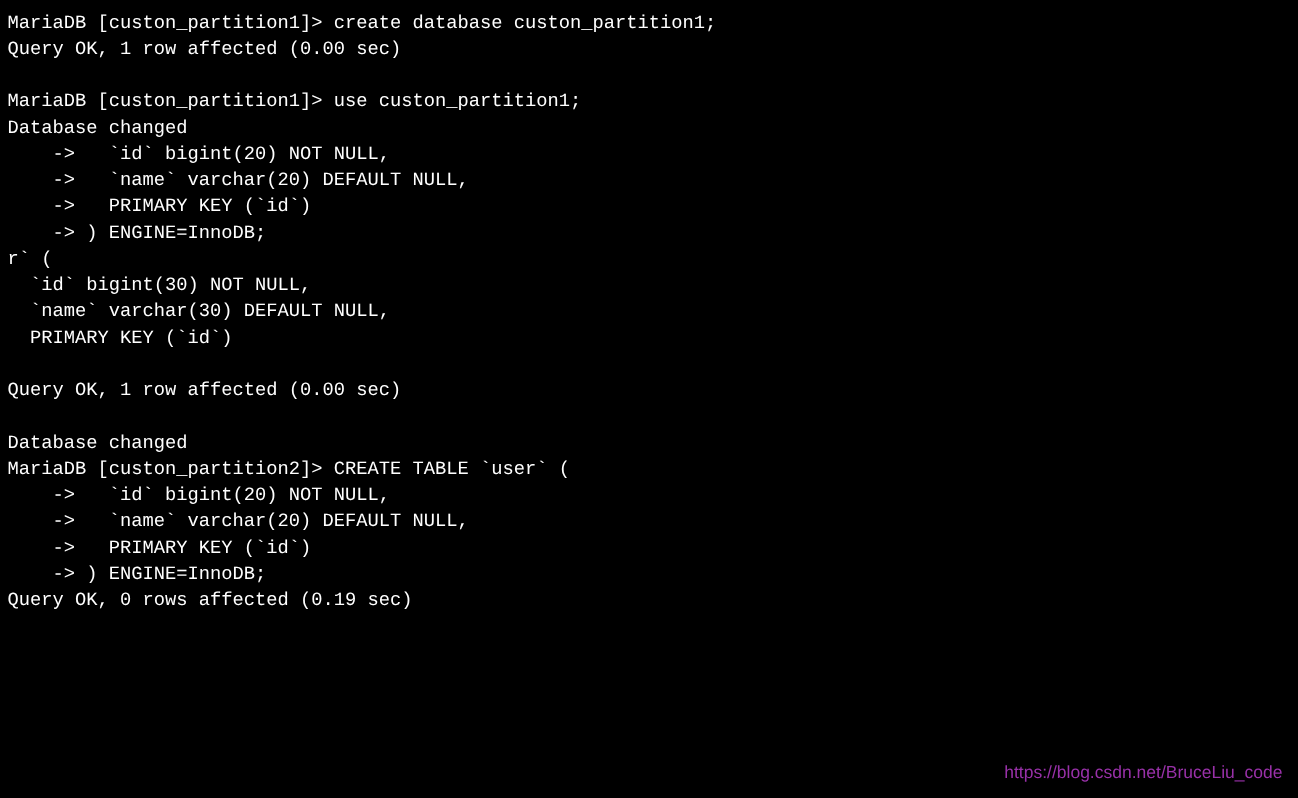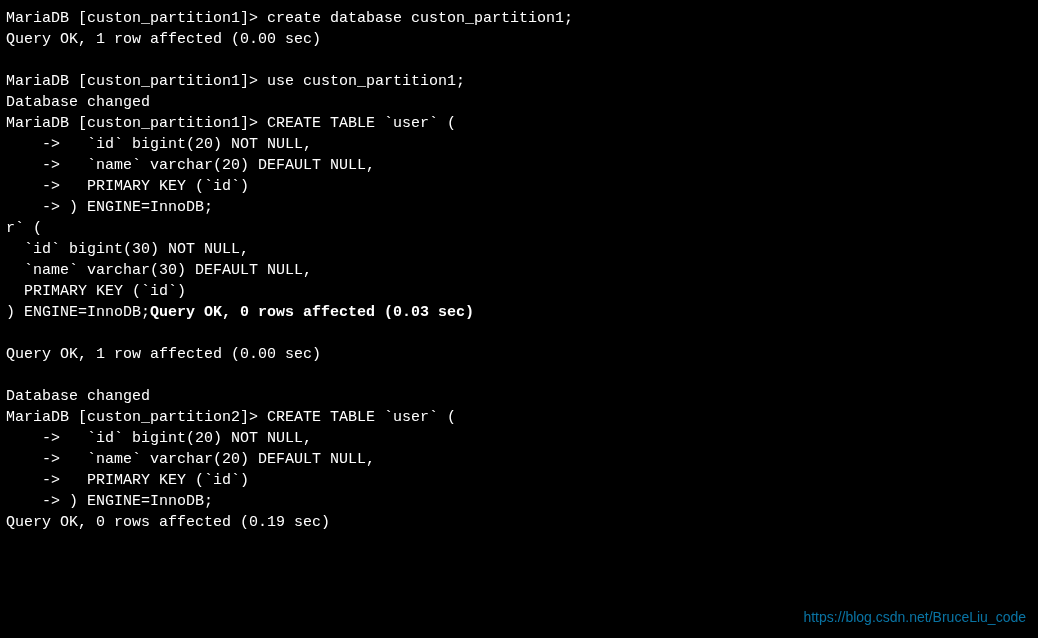--- a/index.html
+++ b/index.html
@@ -23,48 +23,46 @@
       white-space: pre;
       font-weight: normal;
     }
     .bold {
       font-weight: normal;
     }
     .watermark {
       position: absolute;
       bottom: 10px;
       right: 12px;
-      color: #0ea5e9;
+      color: #d946ef;
       font-size: 14px;
       font-family: Arial, sans-serif;
       opacity: 0.7;
     }
     .inline-bold {
       font-weight: bold;
     }
   </style>
 </head>
 <body>
 
 <div id="terminal-container">
     <div class="terminal-line">MariaDB [custon_partition1]&gt; create database custon_partition1;</div>
     <div class="terminal-line bold">Query OK, 1 row affected (0.00 sec)</div>
     <div class="terminal-line">&nbsp;</div>
     <div class="terminal-line">MariaDB [custon_partition1]&gt; use custon_partition1;</div>
     <div class="terminal-line bold">Database changed</div>
-    <div class="terminal-line">MariaDB [custon_partition1]&gt; CREATE TABLE `user` (</div>
     <div class="terminal-line">    -&gt;   `id` bigint(20) NOT NULL,</div>
     <div class="terminal-line">    -&gt;   `name` varchar(20) DEFAULT NULL,</div>
     <div class="terminal-line">    -&gt;   PRIMARY KEY (`id`)</div>
     <div class="terminal-line">    -&gt; ) ENGINE=InnoDB;</div>
     <div class="terminal-line">r` (</div>
     <div class="terminal-line">  `id` bigint(30) NOT NULL,</div>
     <div class="terminal-line">  `name` varchar(30) DEFAULT NULL,</div>
     <div class="terminal-line">  PRIMARY KEY (`id`)</div>
-    <div class="terminal-line"><span>) ENGINE=InnoDB;</span><span class="inline-bold">Query OK, 0 rows affected (0.03 sec)</span></div>
     <div class="terminal-line">&nbsp;</div>
     <div class="terminal-line bold">Query OK, 1 row affected (0.00 sec)</div>
     <div class="terminal-line">&nbsp;</div>
     <div class="terminal-line bold">Database changed</div>
     <div class="terminal-line">MariaDB [custon_partition2]&gt; CREATE TABLE `user` (</div>
     <div class="terminal-line">    -&gt;   `id` bigint(20) NOT NULL,</div>
     <div class="terminal-line">    -&gt;   `name` varchar(20) DEFAULT NULL,</div>
     <div class="terminal-line">    -&gt;   PRIMARY KEY (`id`)</div>
     <div class="terminal-line">    -&gt; ) ENGINE=InnoDB;</div>
     <div class="terminal-line bold">Query OK, 0 rows affected (0.19 sec)</div>

